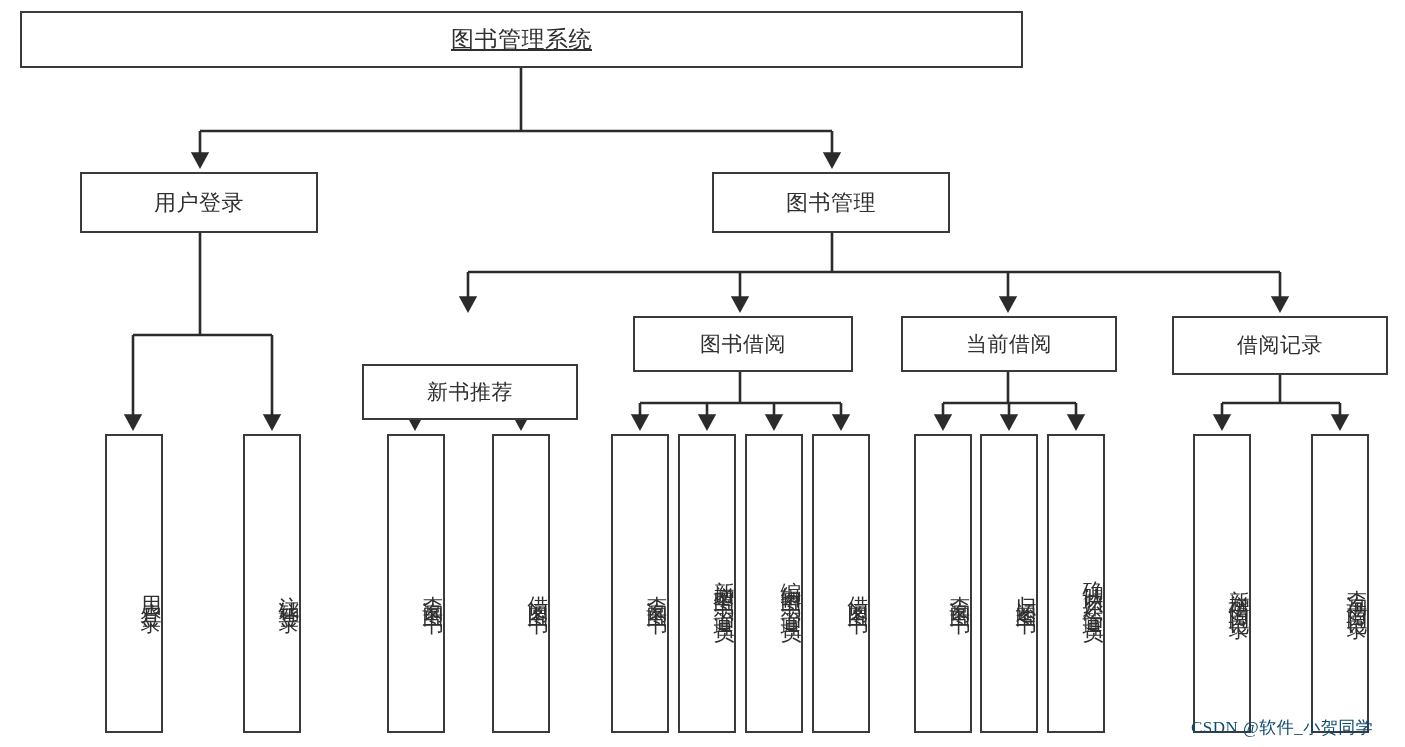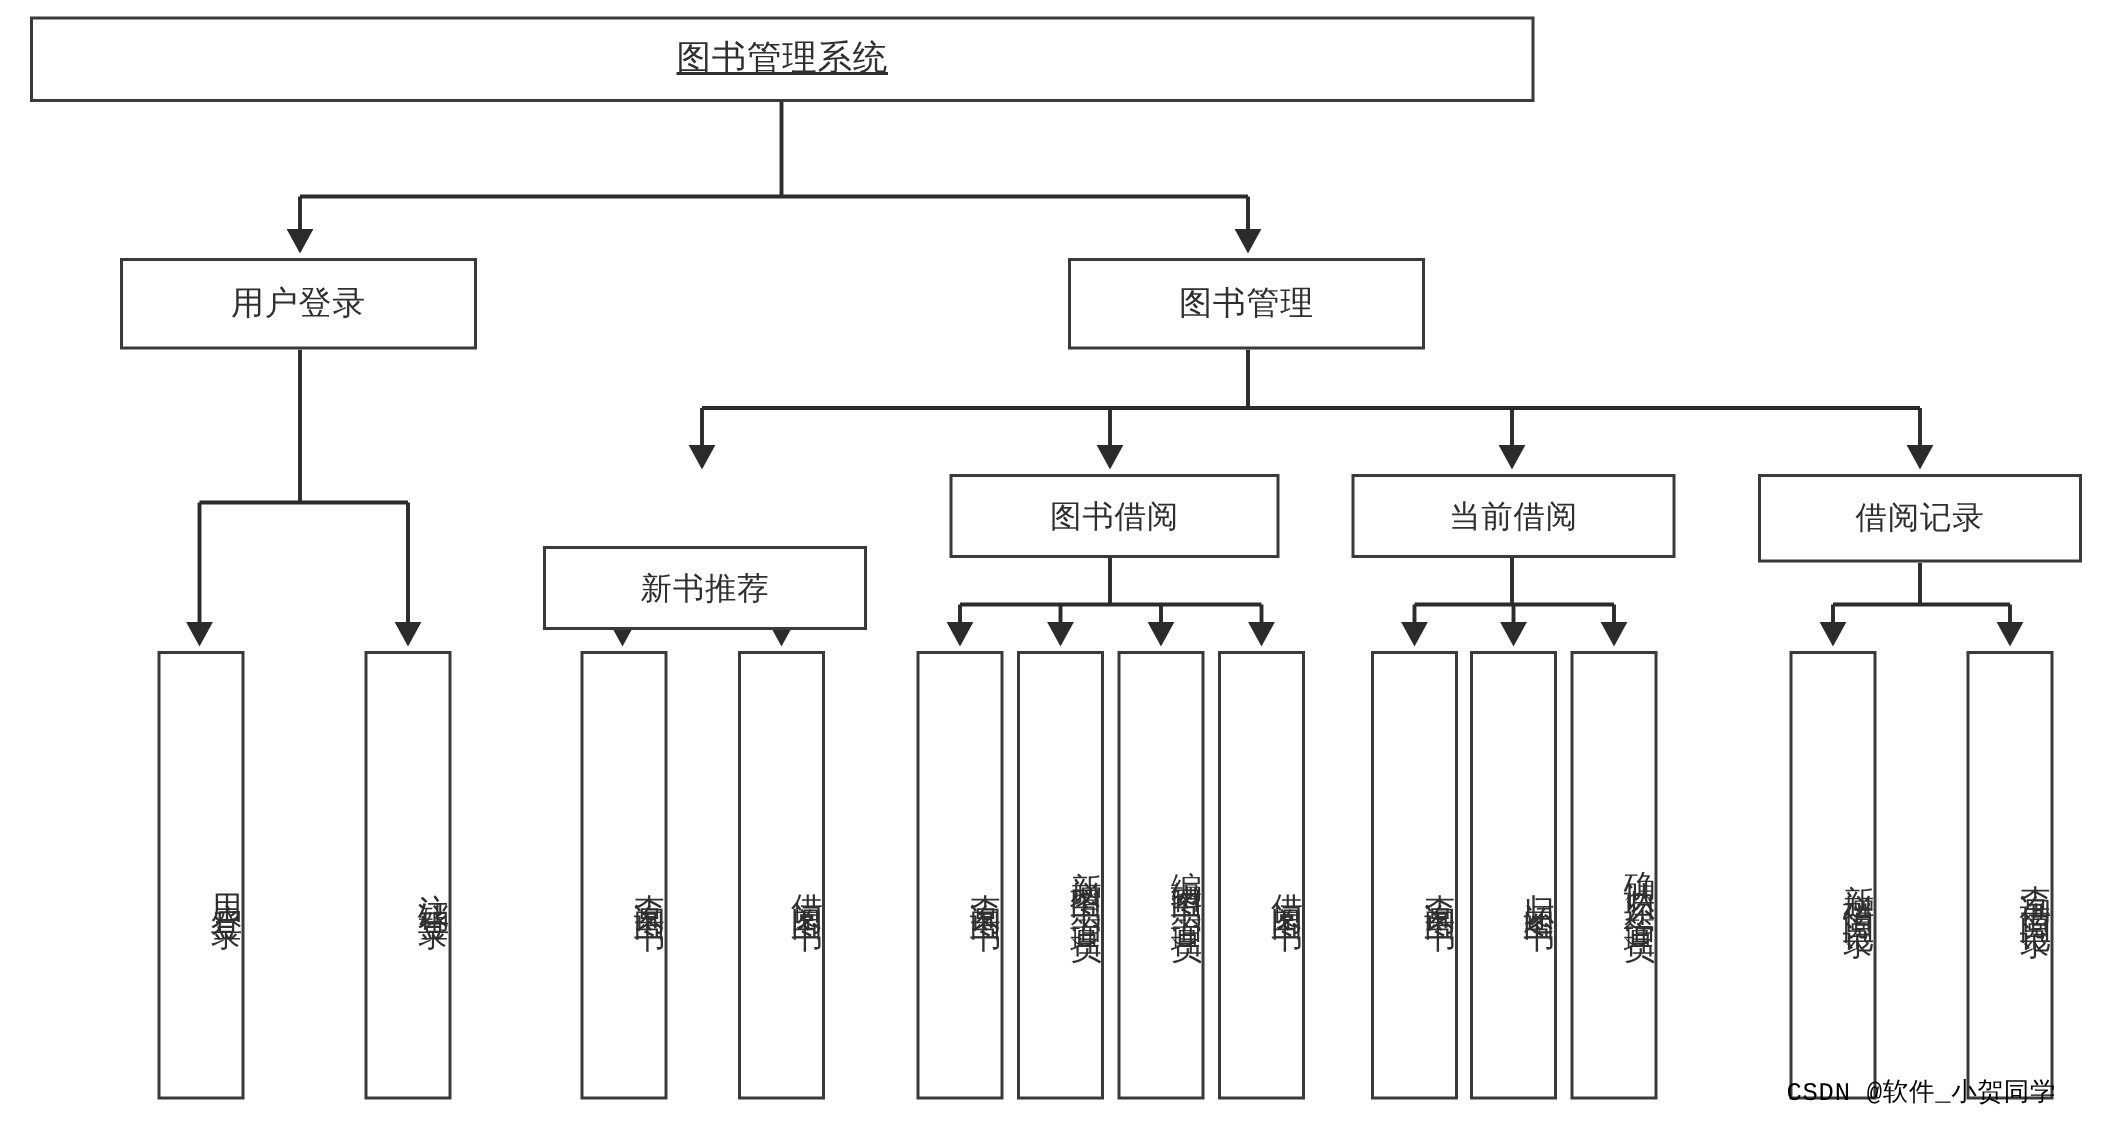--- a/index.html
+++ b/index.html
@@ -48,24 +48,24 @@
     line-height:1.0;
   }
   .node.leaf .vtext{
     writing-mode:vertical-rl;
     text-orientation:upright;
     white-space:nowrap;
   }
   .watermark{
     position:absolute;
     font-size:17px;
-    color:#000000;
+    color:#0c4a6e;
     white-space:nowrap;
     letter-spacing:0.5px;
-    font-family:Liberation Mono, monospace;
+    font-family:Liberation Serif, serif;
   }
 </style>
 </head>
 <body>
 
 <div id="canvas">
 
   <svg id="wires" viewBox="0 0 1405 747" xmlns="http://www.w3.org/2000/svg">
     <defs>
       <marker id="arrow" viewBox="0 0 12 12" refX="9" refY="6" markerWidth="7" markerHeight="7" orient="auto-start-reverse">

